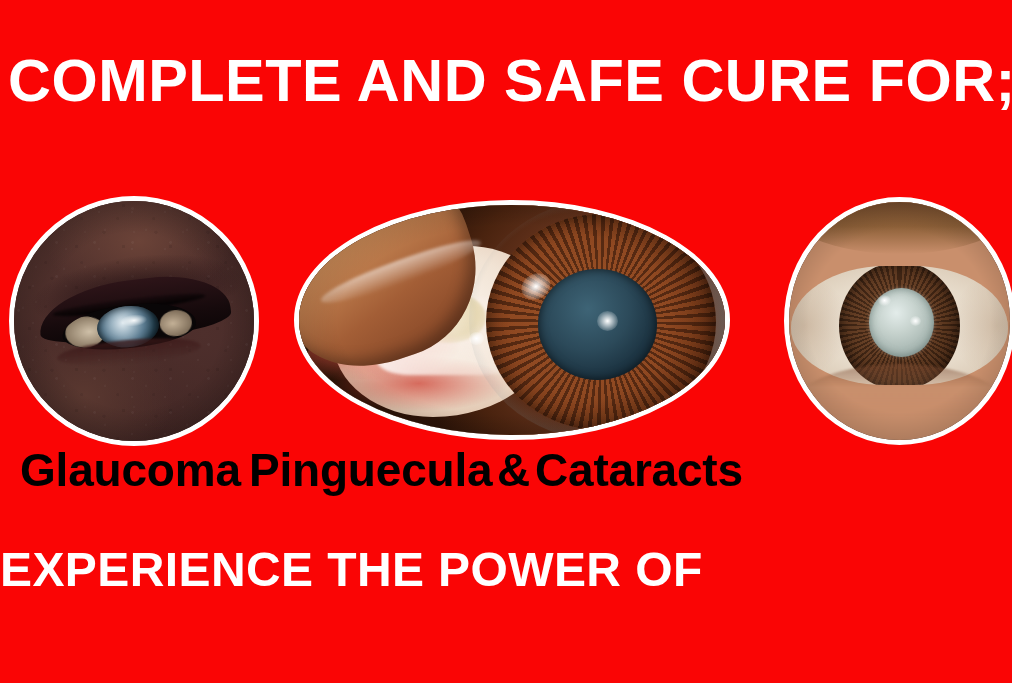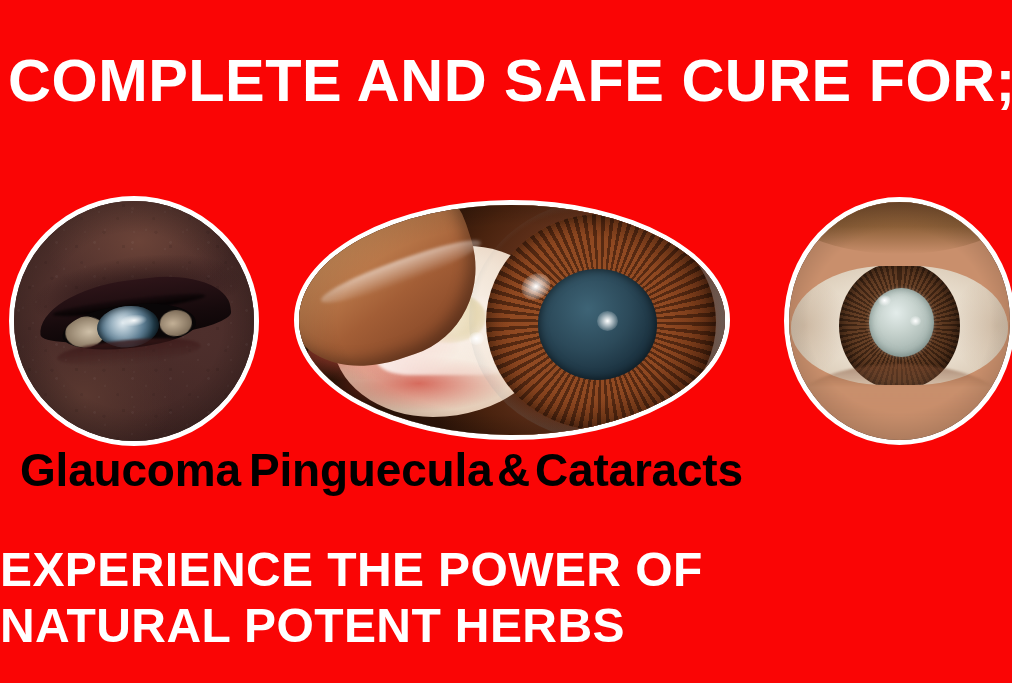--- a/index.html
+++ b/index.html
@@ -508,16 +508,15 @@
 
   <div class="labels">
     <span class="label label-glaucoma">Glaucoma</span>
     <span class="label label-pinguecula">Pinguecula</span>
     <span class="label label-amp">&amp;</span>
     <span class="label label-pterygium">Cataracts</span>
   </div>
 
   <div class="tagline">
     <span class="tline tline1">EXPERIENCE THE POWER OF</span>
-    <span class="tline tline2">NATURAL POTENT HERBS</span>
   </div>
 
 </div>
 
 </body></html>

